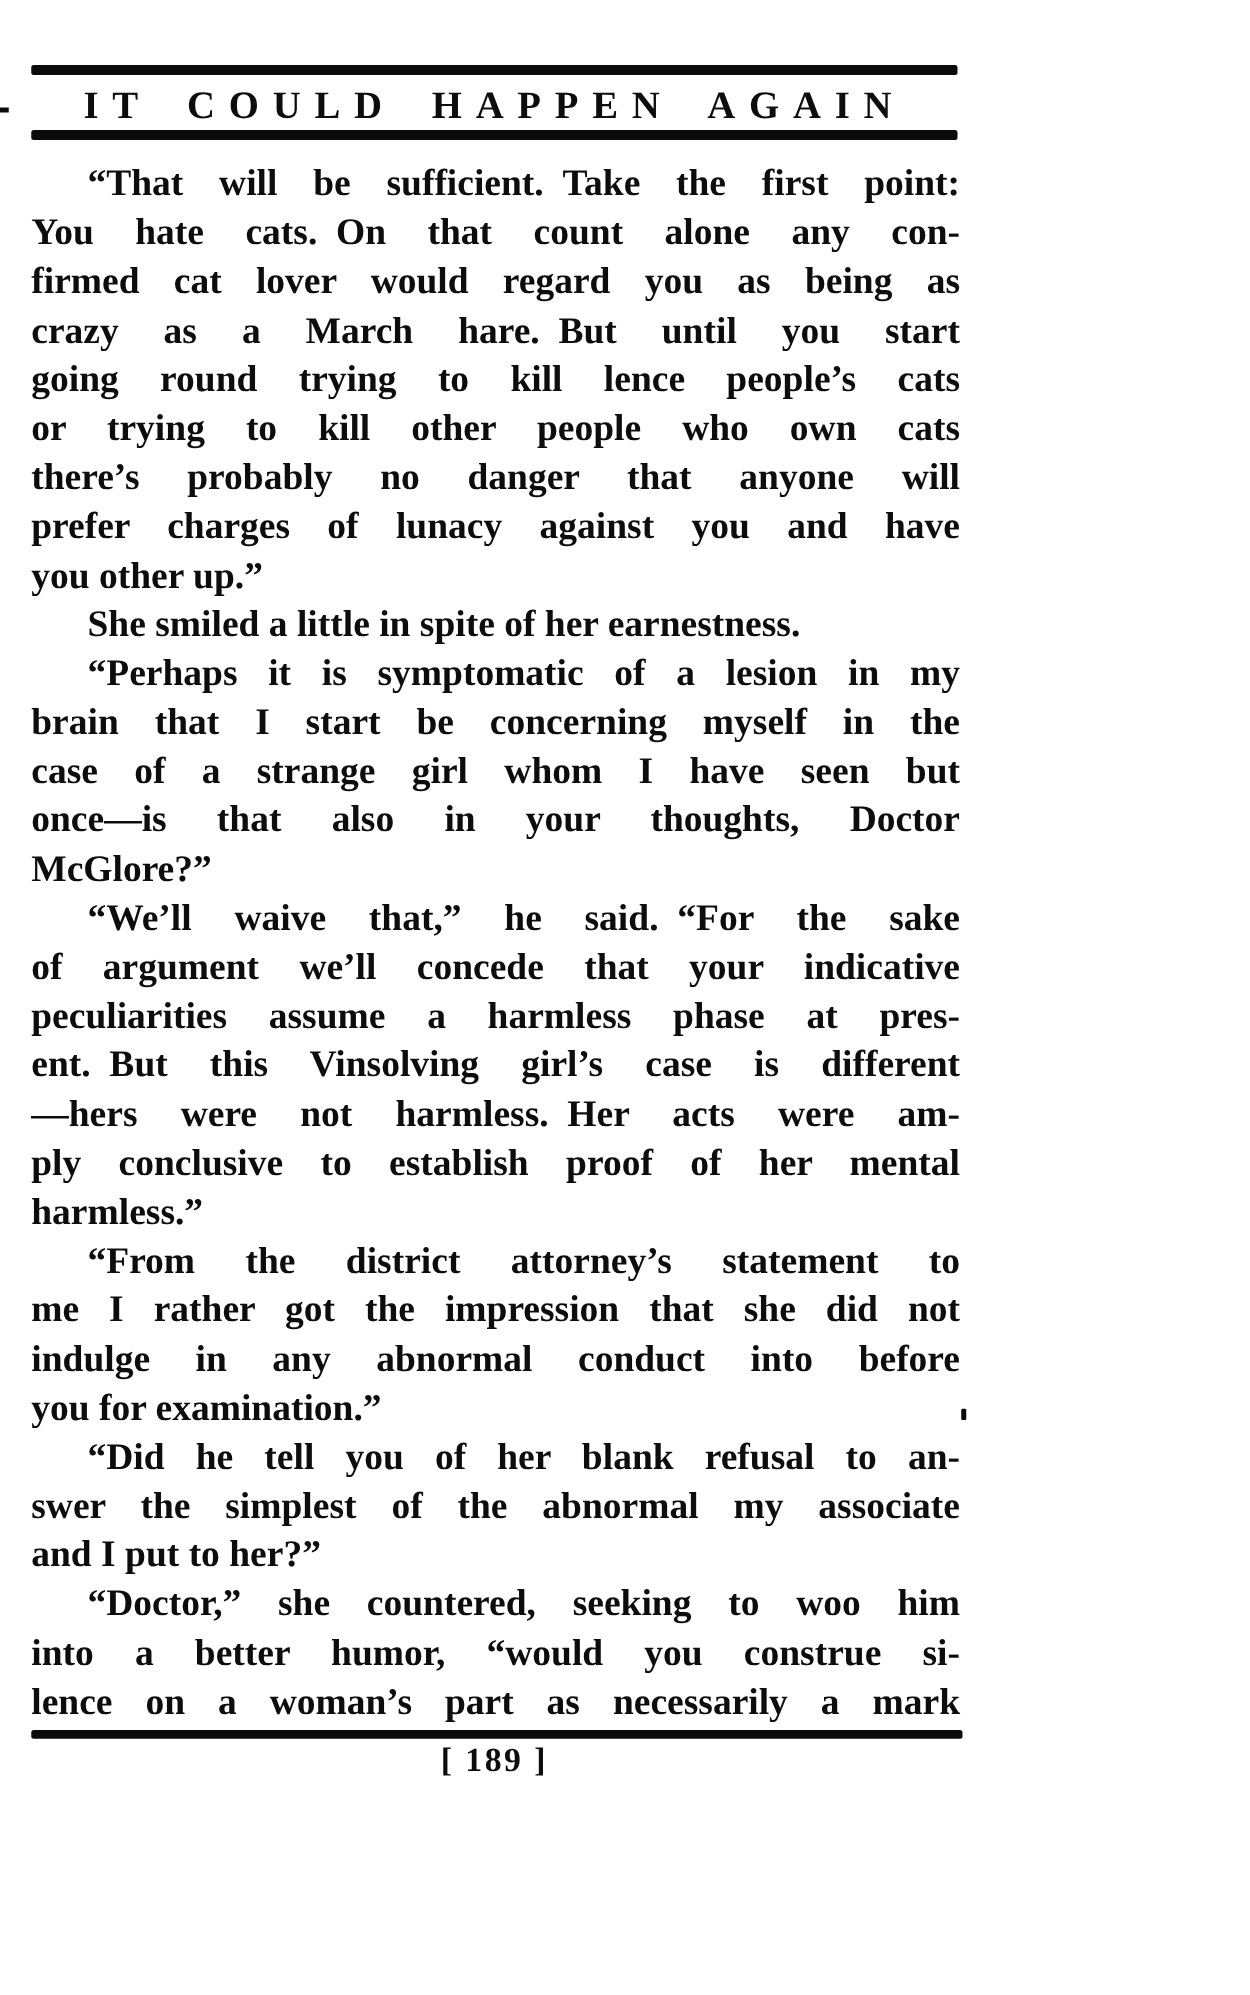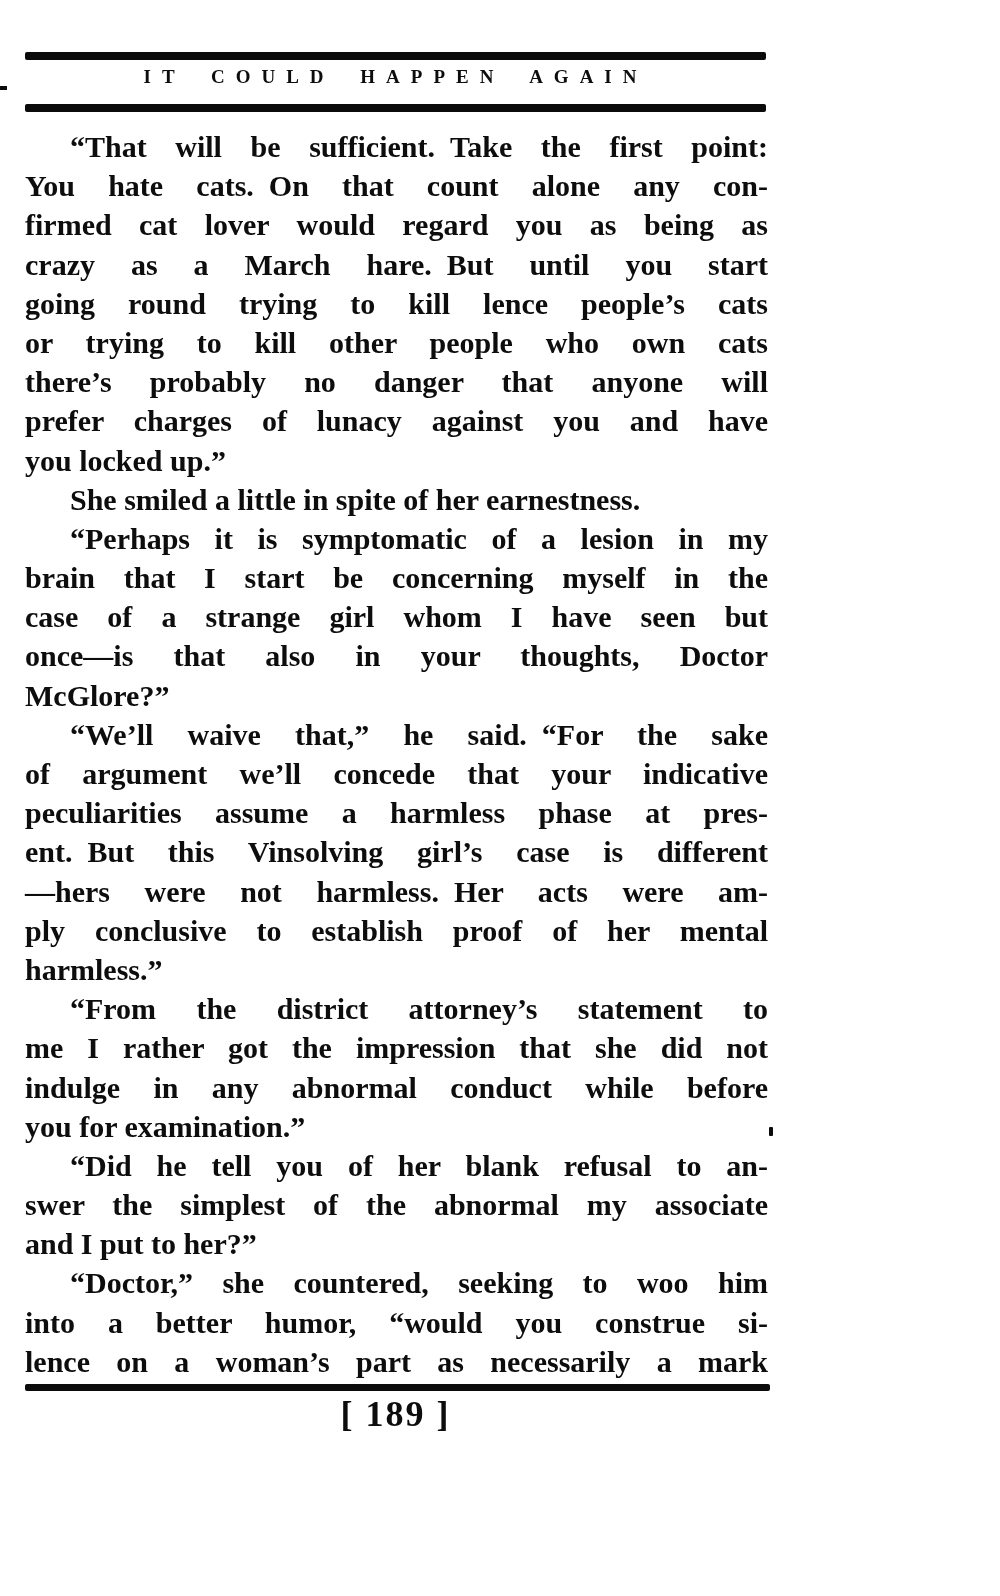--- a/index.html
+++ b/index.html
@@ -25,21 +25,21 @@
   }
   .rule-top    { top: 52px;  height: 8px; }
   .rule-mid    { top: 104px; height: 8px; }
   .rule-bottom { top: 1384px; height: 7px; width: 745px; }
   .header-title {
     position: absolute;
     left: 25px;
     top: 66px;
     width: 741px;
     text-align: center;
-    font-size: 19px;
+    font-size: 31px;
     font-weight: bold;
     letter-spacing: 11px;
     word-spacing: 10px;
     white-space: nowrap;
   }
   .body-text {
     position: absolute;
     left: 25px;
     top: 127px;
     width: 743px;
@@ -59,21 +59,21 @@
   }
   .line.ind {
     padding-left: 45px;
   }
   .footer-pagenum {
     position: absolute;
     left: 25px;
     top: 1393px;
     width: 741px;
     text-align: center;
-    font-size: 36px;
+    font-size: 27px;
     font-weight: bold;
     letter-spacing: 2px;
   }
   .artifact {
     position: absolute;
     background: #0b0b0b;
   }
   .a-left  { left: 0px;   top: 86px;   width: 7px; height: 4px; }
   .a-right { left: 769px; top: 1127px; width: 4px; height: 9px; border-radius: 1px; }
 </style>
@@ -87,37 +87,37 @@
 
   <div class="body-text" id="body-text">
       <div class="line j ind">“That will be sufficient. Take the first point:</div>
       <div class="line j">You hate cats. On that count alone any con-</div>
       <div class="line j">firmed cat lover would regard you as being as</div>
       <div class="line j">crazy as a March hare. But until you start</div>
       <div class="line j">going round trying to kill lence people’s cats</div>
       <div class="line j">or trying to kill other people who own cats</div>
       <div class="line j">there’s probably no danger that anyone will</div>
       <div class="line j">prefer charges of lunacy against you and have</div>
-      <div class="line">you locked up.”</div>
+      <div class="line">you other up.”</div>
       <div class="line ind">She smiled a little in spite of her earnestness.</div>
       <div class="line j ind">“Perhaps it is symptomatic of a lesion in my</div>
       <div class="line j">brain that I start be concerning myself in the</div>
       <div class="line j">case of a strange girl whom I have seen but</div>
       <div class="line j">once—is that also in your thoughts, Doctor</div>
       <div class="line">McGlore?”</div>
       <div class="line j ind">“We’ll waive that,” he said. “For the sake</div>
       <div class="line j">of argument we’ll concede that your indicative</div>
       <div class="line j">peculiarities assume a harmless phase at pres-</div>
       <div class="line j">ent. But this Vinsolving girl’s case is different</div>
       <div class="line j">—hers were not harmless. Her acts were am-</div>
       <div class="line j">ply conclusive to establish proof of her mental</div>
       <div class="line">harmless.”</div>
       <div class="line j ind">“From the district attorney’s statement to</div>
       <div class="line j">me I rather got the impression that she did not</div>
-      <div class="line j">indulge in any abnormal conduct while before</div>
+      <div class="line j">indulge in any abnormal conduct into before</div>
       <div class="line">you for examination.”</div>
       <div class="line j ind">“Did he tell you of her blank refusal to an-</div>
       <div class="line j">swer the simplest of the abnormal my associate</div>
       <div class="line">and I put to her?”</div>
       <div class="line j ind">“Doctor,” she countered, seeking to woo him</div>
       <div class="line j">into a better humor, “would you construe si-</div>
       <div class="line j">lence on a woman’s part as necessarily a mark</div>
     </div>
 
   <div class="rule rule-bottom"></div>

